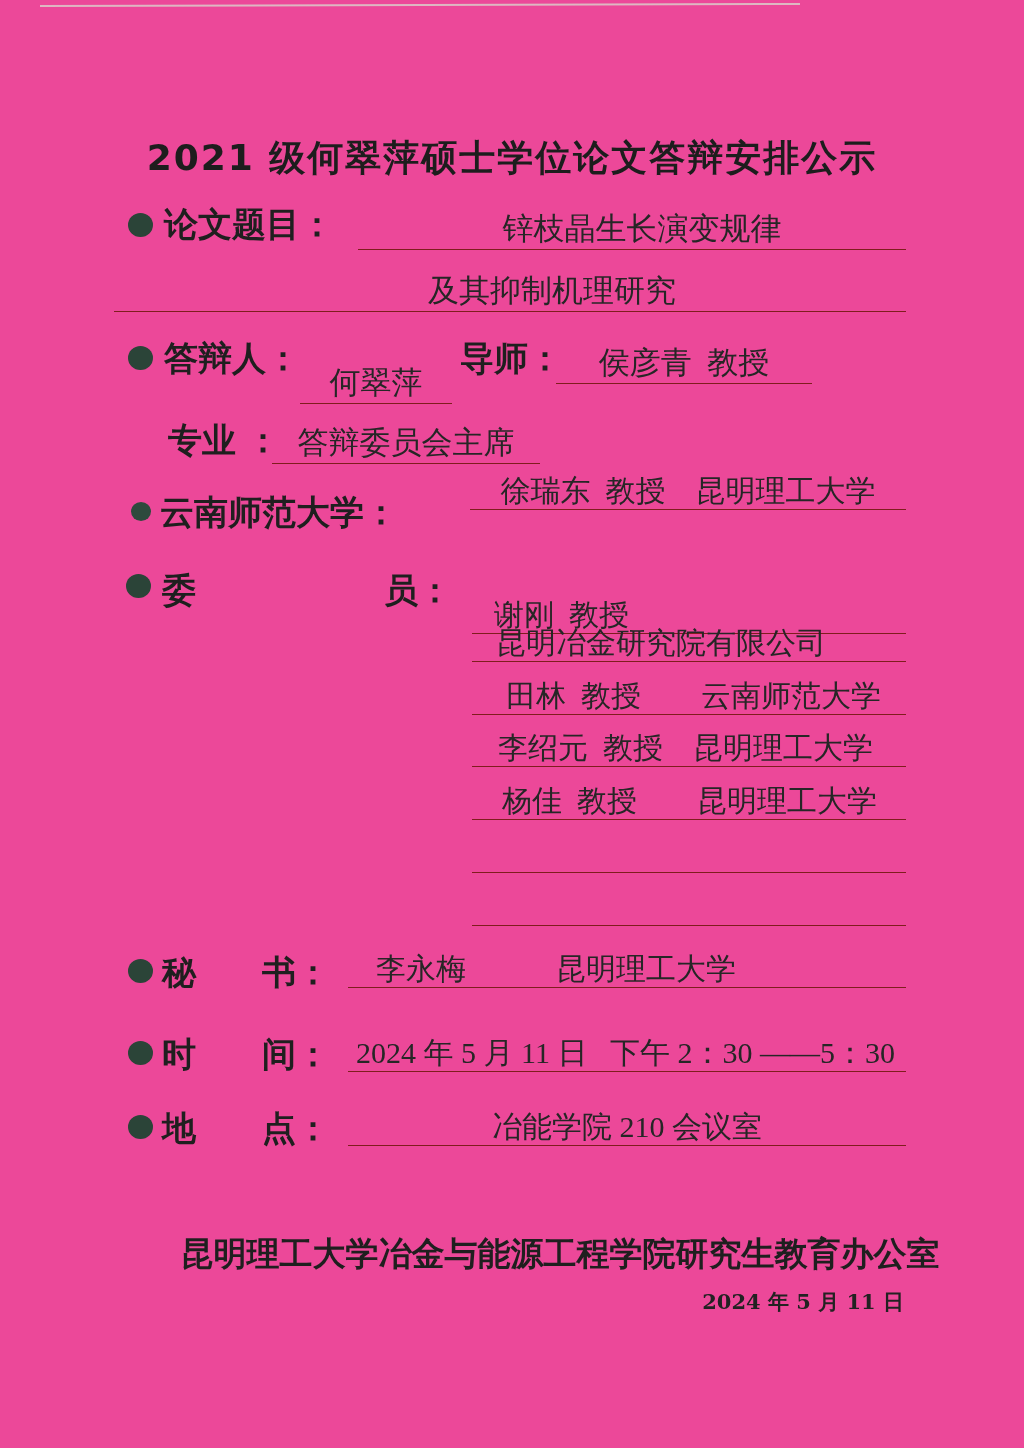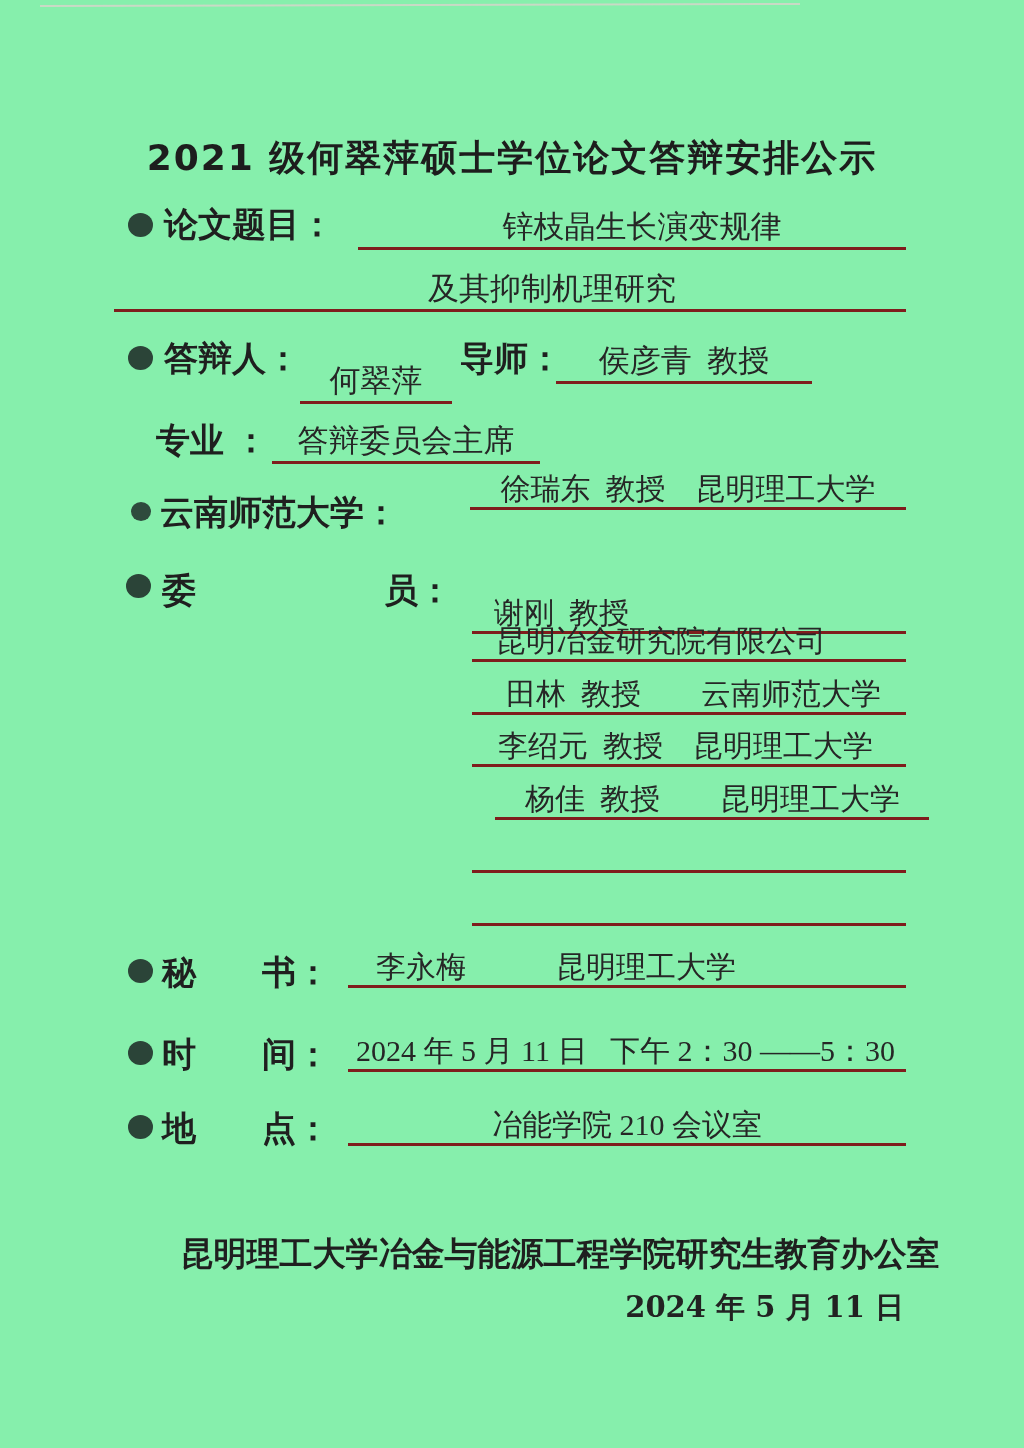--- a/index.html
+++ b/index.html
@@ -2,21 +2,21 @@
 <html><head>
 <meta charset="utf-8">
 <style>
   * { margin: 0; padding: 0; box-sizing: border-box; }
   html, body { background: #e8e6e2; }
   .page {
     position: relative;
     width: 1024px;
     height: 1448px;
     margin: 0 auto;
-    background: #86efac;
+    background: #ec4899;
     overflow: hidden;
     color: #2b2b2b;
     font-family: "Liberation Serif", serif;
   }
   .scan-line {
     position: absolute;
     top: 4px; left: 40px;
     width: 760px; height: 2px;
     background: #d9d3cc;
     transform: rotate(-0.15deg);
@@ -52,21 +52,21 @@
     position: absolute;
     display: flex;
     justify-content: space-between;
     font-family: "DejaVu Serif", serif;
     font-weight: bold;
     font-size: 34px;
     color: #1f1f1f;
   }
   .fill {
     position: absolute;
-    border-bottom: 3px solid #7f1d1d;
+    border-bottom: 1px solid #7f1d1d;
     display: flex;
     align-items: flex-end;
     font-size: 31px;
     color: #262626;
     white-space: pre;
     line-height: 1.25;
   }
   .fill.center { justify-content: center; }
   .member-line { font-size: 30px; }
   .footer-office {
@@ -77,21 +77,21 @@
     font-family: "DejaVu Serif", serif;
     font-weight: bold;
     font-size: 33px;
     color: #1f1f1f;
   }
   .footer-date {
     position: absolute;
     top: 1288px; right: 120px;
     font-family: "DejaVu Serif", serif;
     font-weight: bold;
-    font-size: 29px;
+    font-size: 21px;
     color: #222;
     white-space: pre;
   }
 </style>
 </head>
 <body>
 
 <div class="page">
 
   <div class="scan-line"></div>
@@ -102,40 +102,40 @@
   <div class="lbl" style="left:164px; top:202px;">论文题目：</div>
   <div class="fill center" style="left:358px; top:202px; width:548px; height:48px; padding-left:20px;">锌枝晶生长演变规律</div>
   <div class="fill center" style="left:114px; top:262px; width:792px; height:50px; padding-left:84px;">及其抑制机理研究</div>
 
   <div class="bullet" style="left:128px; top:346px;"></div>
   <div class="lbl" style="left:164px; top:336px;">答辩人：</div>
   <div class="fill center" style="left:300px; top:356px; width:152px; height:48px;">何翠萍</div>
   <div class="lbl" style="left:460px; top:336px;">导师：</div>
   <div class="fill center" style="left:556px; top:336px; width:256px; height:48px;">侯彦青  教授</div>
 
-  <div class="lbl-split" style="left:156px; top:418px; width:112px;">
+  <div class="lbl-split" style="left:168px; top:418px; width:112px;">
     <span>专业</span>
     <span>：</span>
   </div>
   <div class="fill center" style="left:272px; top:418px; width:268px; height:46px;">答辩委员会主席</div>
 
   <div class="bullet small" style="left:131px; top:502px;"></div>
   <div class="lbl" style="left:160px; top:490px;">云南师范大学：</div>
   <div class="fill center member-line" style="left:470px; top:472px; width:436px; height:38px;">徐瑞东  教授    昆明理工大学</div>
 
   <div class="bullet" style="left:126px; top:574px;"></div>
   <div class="lbl-split" style="left:162px; top:568px; width:290px;">
     <span>委</span>
     <span>员：</span>
   </div>
   <div class="fill member-line" style="left:472px; top:596px; width:434px; height:38px; padding-left:22px;">谢刚  教授</div>
   <div class="fill member-line" style="left:472px; top:622px; width:434px; height:40px; padding-left:24px;">昆明冶金研究院有限公司</div>
   <div class="fill member-line" style="left:472px; top:675px; width:434px; height:40px; padding-left:34px;">田林  教授        云南师范大学</div>
   <div class="fill member-line" style="left:472px; top:727px; width:434px; height:40px; padding-left:26px;">李绍元  教授    昆明理工大学</div>
-  <div class="fill member-line" style="left:495px; top:780px; width:434px; height:40px; padding-left:30px;">杨佳  教授        昆明理工大学</div>
+  <div class="fill member-line" style="left:472px; top:780px; width:434px; height:40px; padding-left:30px;">杨佳  教授        昆明理工大学</div>
   <div class="fill member-line" style="left:472px; top:843px; width:434px; height:30px;"></div>
   <div class="fill member-line" style="left:472px; top:896px; width:434px; height:30px;"></div>
 
   <div class="bullet" style="left:128px; top:959px;"></div>
   <div class="lbl-split" style="left:162px; top:950px; width:168px;">
     <span>秘</span>
     <span>书：</span>
   </div>
   <div class="fill member-line" style="left:348px; top:950px; width:558px; height:38px; padding-left:28px;">李永梅            昆明理工大学</div>
 

